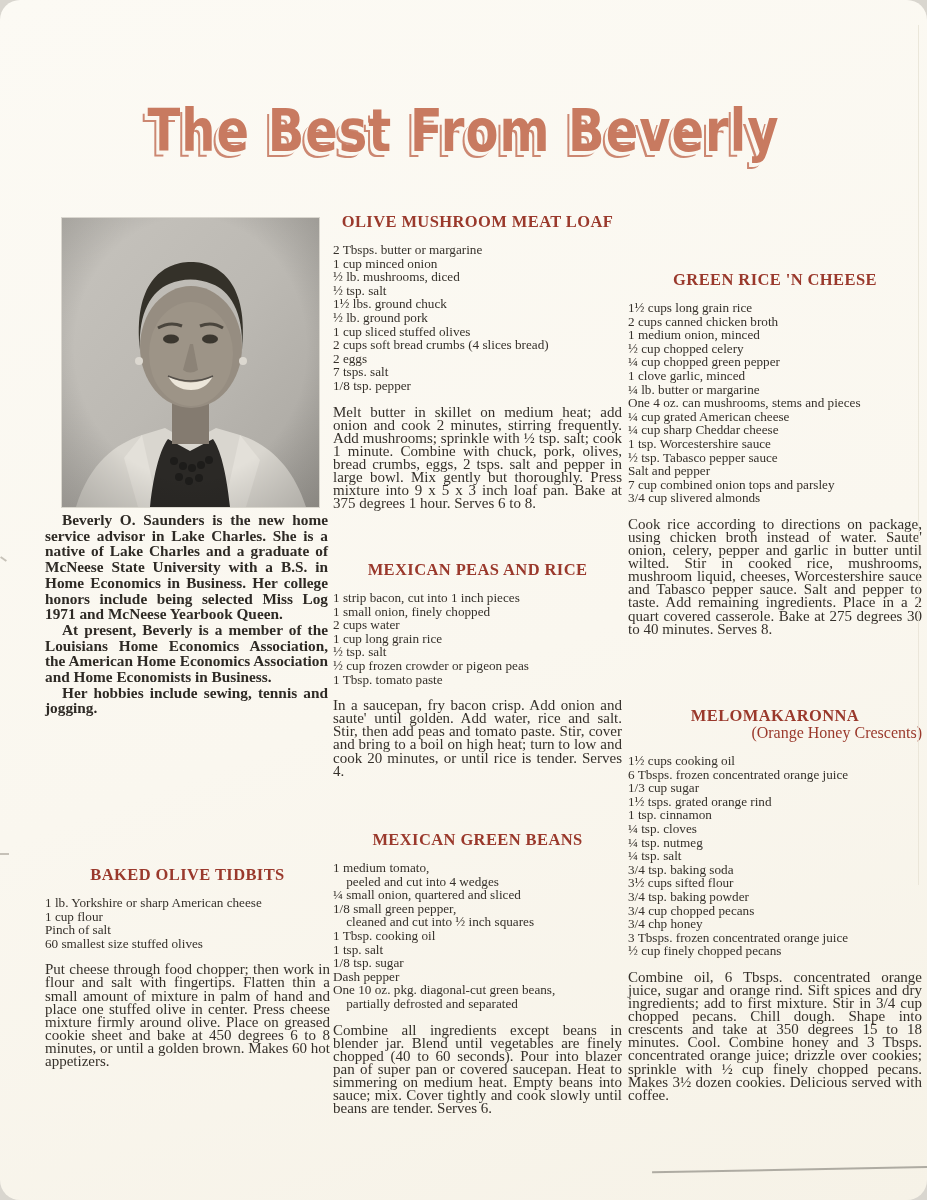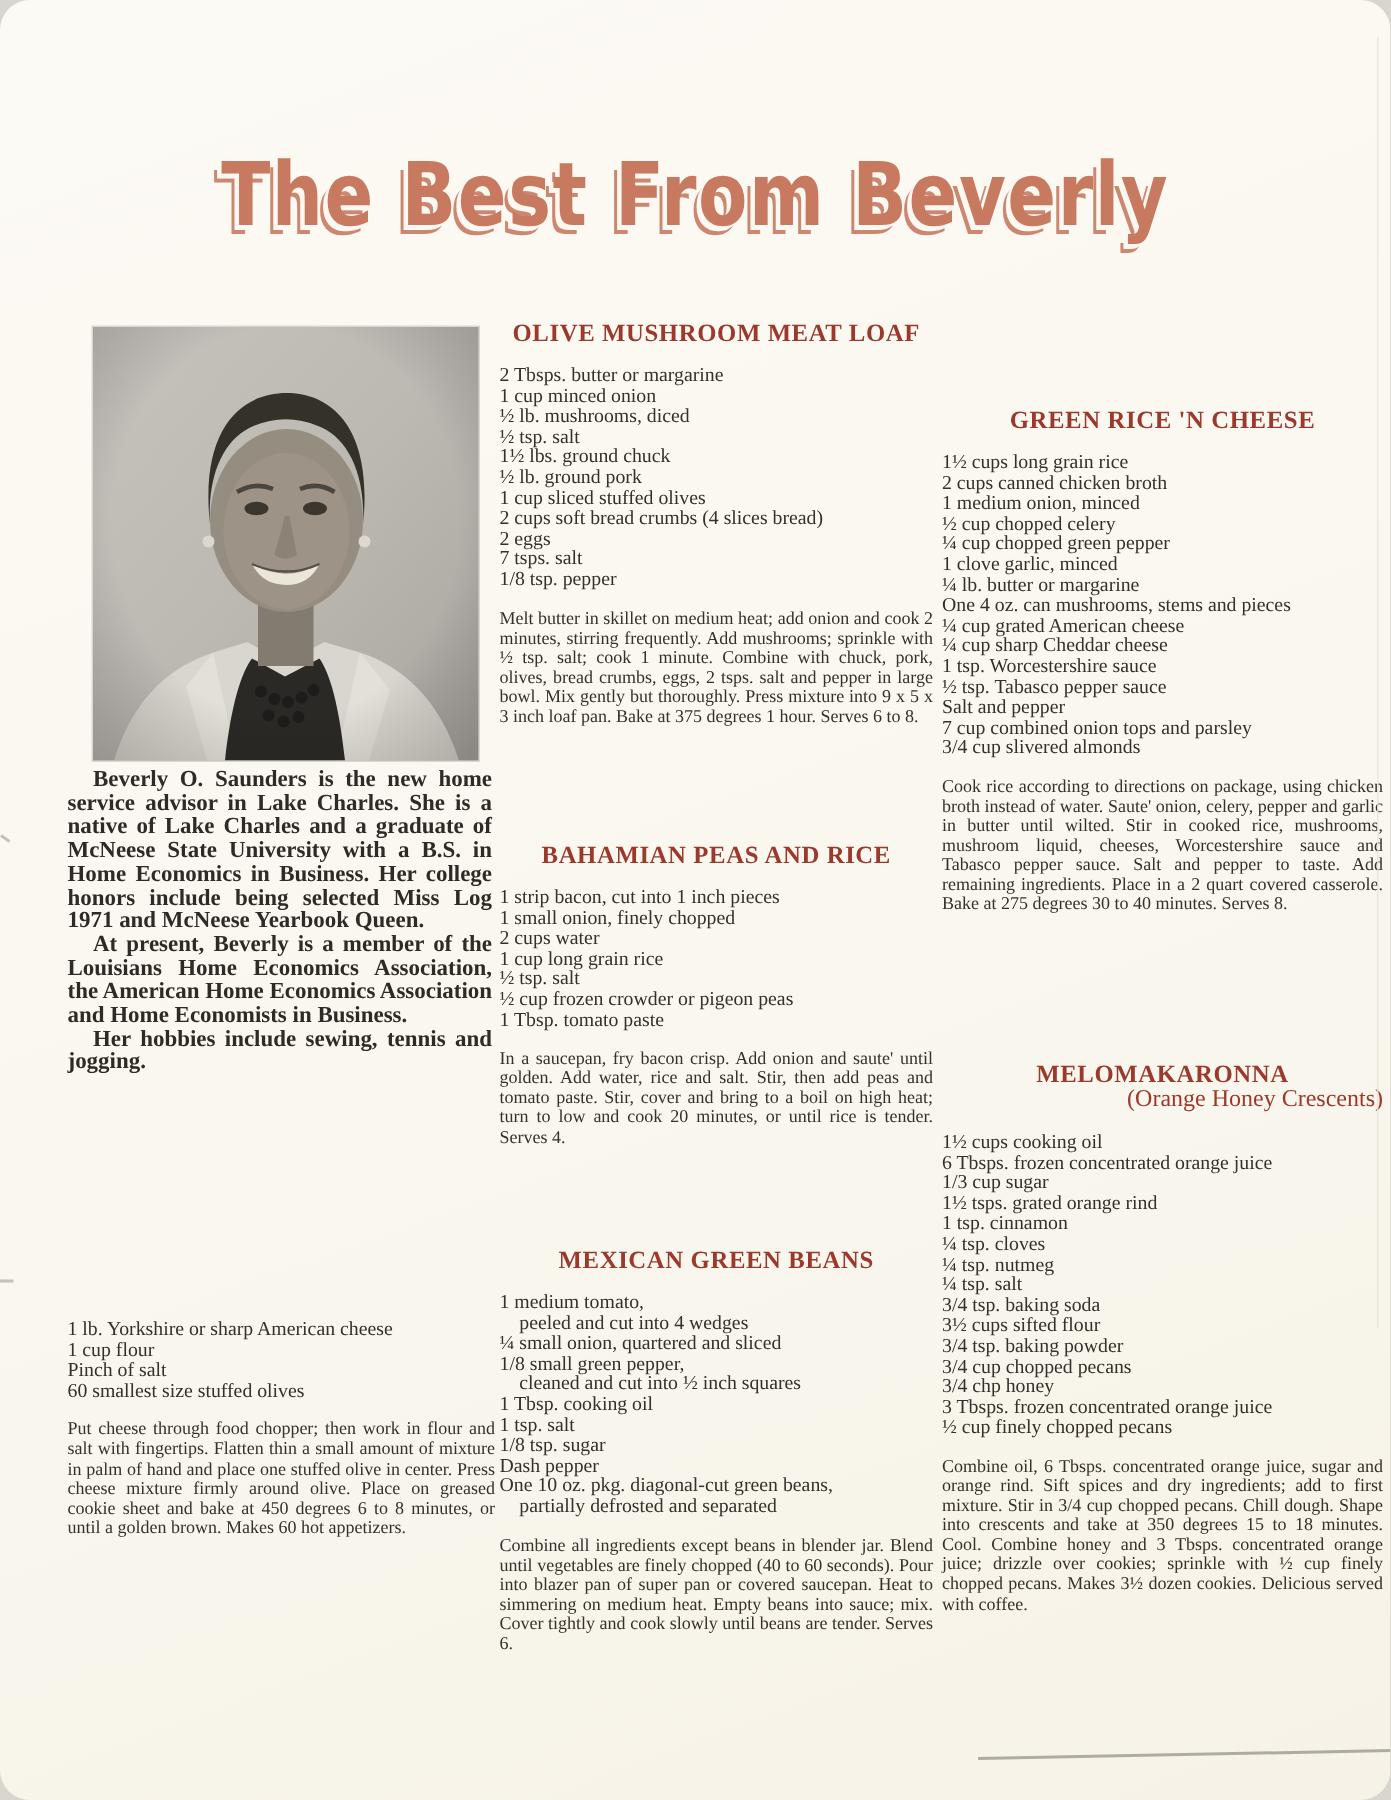--- a/index.html
+++ b/index.html
@@ -54,21 +54,21 @@
     text-align:right;
     color:#9a392c;
   }
   .ingredients{
     margin-top:13px;
     font-size:13.2px;line-height:13.6px;
   }
   .ing-line{white-space:pre-wrap;}
   .instructions{
     margin:13px 0 0 0;
-    font-size:12px;line-height:13.1px;
+    font-size:15px;line-height:13.1px;
     text-align:justify;
   }
   .page-edge-line{
     position:absolute;left:652px;top:1166px;width:278px;height:2px;
     background:#96938b;opacity:.75;
     transform:rotate(-1.1deg);transform-origin:right center;
   }
   .right-edge-line{
     position:absolute;left:918px;top:25px;width:1px;height:860px;
     background:#e7e2d5;opacity:.8;
@@ -139,20 +139,21 @@
     </svg>
   </div>
 
   <div class="bio">
     <p>Beverly O. Saunders is the new home service advisor in Lake Charles. She is a native of Lake Charles and a graduate of McNeese State University with a B.S. in Home Economics in Business. Her college honors include being selected Miss Log 1971 and McNeese Yearbook Queen.</p>
     <p>At present, Beverly is a member of the Louisians Home Economics Association, the American Home Economics Association and Home Economists in Business.</p>
     <p>Her hobbies include sewing, tennis and jogging.</p>
   </div>
 
   <section class="recipe" style="left:45px;top:866px;width:285px;">
+    <h2 class="recipe-title">BAKED OLIVE TIDBITS</h2>
     <div class="ingredients">
         <div class="ing-line">1 lb. Yorkshire or sharp American cheese</div>
         <div class="ing-line">1 cup flour</div>
         <div class="ing-line">Pinch of salt</div>
         <div class="ing-line">60 smallest size stuffed olives</div>
       </div>
     <p class="instructions">Put cheese through food chopper; then work in flour and salt with fingertips. Flatten thin a small amount of mixture in palm of hand and place one stuffed olive in center. Press cheese mixture firmly around olive. Place on greased cookie sheet and bake at 450 degrees 6 to 8 minutes, or until a golden brown. Makes 60 hot appetizers.</p>
   </section>
 
   <section class="recipe" style="left:333px;top:213px;width:289px;">
@@ -167,21 +168,21 @@
         <div class="ing-line">1 cup sliced stuffed olives</div>
         <div class="ing-line">2 cups soft bread crumbs (4 slices bread)</div>
         <div class="ing-line">2 eggs</div>
         <div class="ing-line">7 tsps. salt</div>
         <div class="ing-line">1/8 tsp. pepper</div>
       </div>
     <p class="instructions">Melt butter in skillet on medium heat; add onion and cook 2 minutes, stirring frequently. Add mushrooms; sprinkle with ½ tsp. salt; cook 1 minute. Combine with chuck, pork, olives, bread crumbs, eggs, 2 tsps. salt and pepper in large bowl. Mix gently but thoroughly. Press mixture into 9 x 5 x 3 inch loaf pan. Bake at 375 degrees 1 hour. Serves 6 to 8.</p>
   </section>
 
   <section class="recipe" style="left:333px;top:561px;width:289px;">
-    <h2 class="recipe-title">BAHAMIAN PEAS AND RICE</h2>
+    <h2 class="recipe-title">MEXICAN PEAS AND RICE</h2>
     <div class="ingredients">
         <div class="ing-line">1 strip bacon, cut into 1 inch pieces</div>
         <div class="ing-line">1 small onion, finely chopped</div>
         <div class="ing-line">2 cups water</div>
         <div class="ing-line">1 cup long grain rice</div>
         <div class="ing-line">½ tsp. salt</div>
         <div class="ing-line">½ cup frozen crowder or pigeon peas</div>
         <div class="ing-line">1 Tbsp. tomato paste</div>
       </div>
     <p class="instructions">In a saucepan, fry bacon crisp. Add onion and saute' until golden. Add water, rice and salt. Stir, then add peas and tomato paste. Stir, cover and bring to a boil on high heat; turn to low and cook 20 minutes, or until rice is tender. Serves 4.</p>

